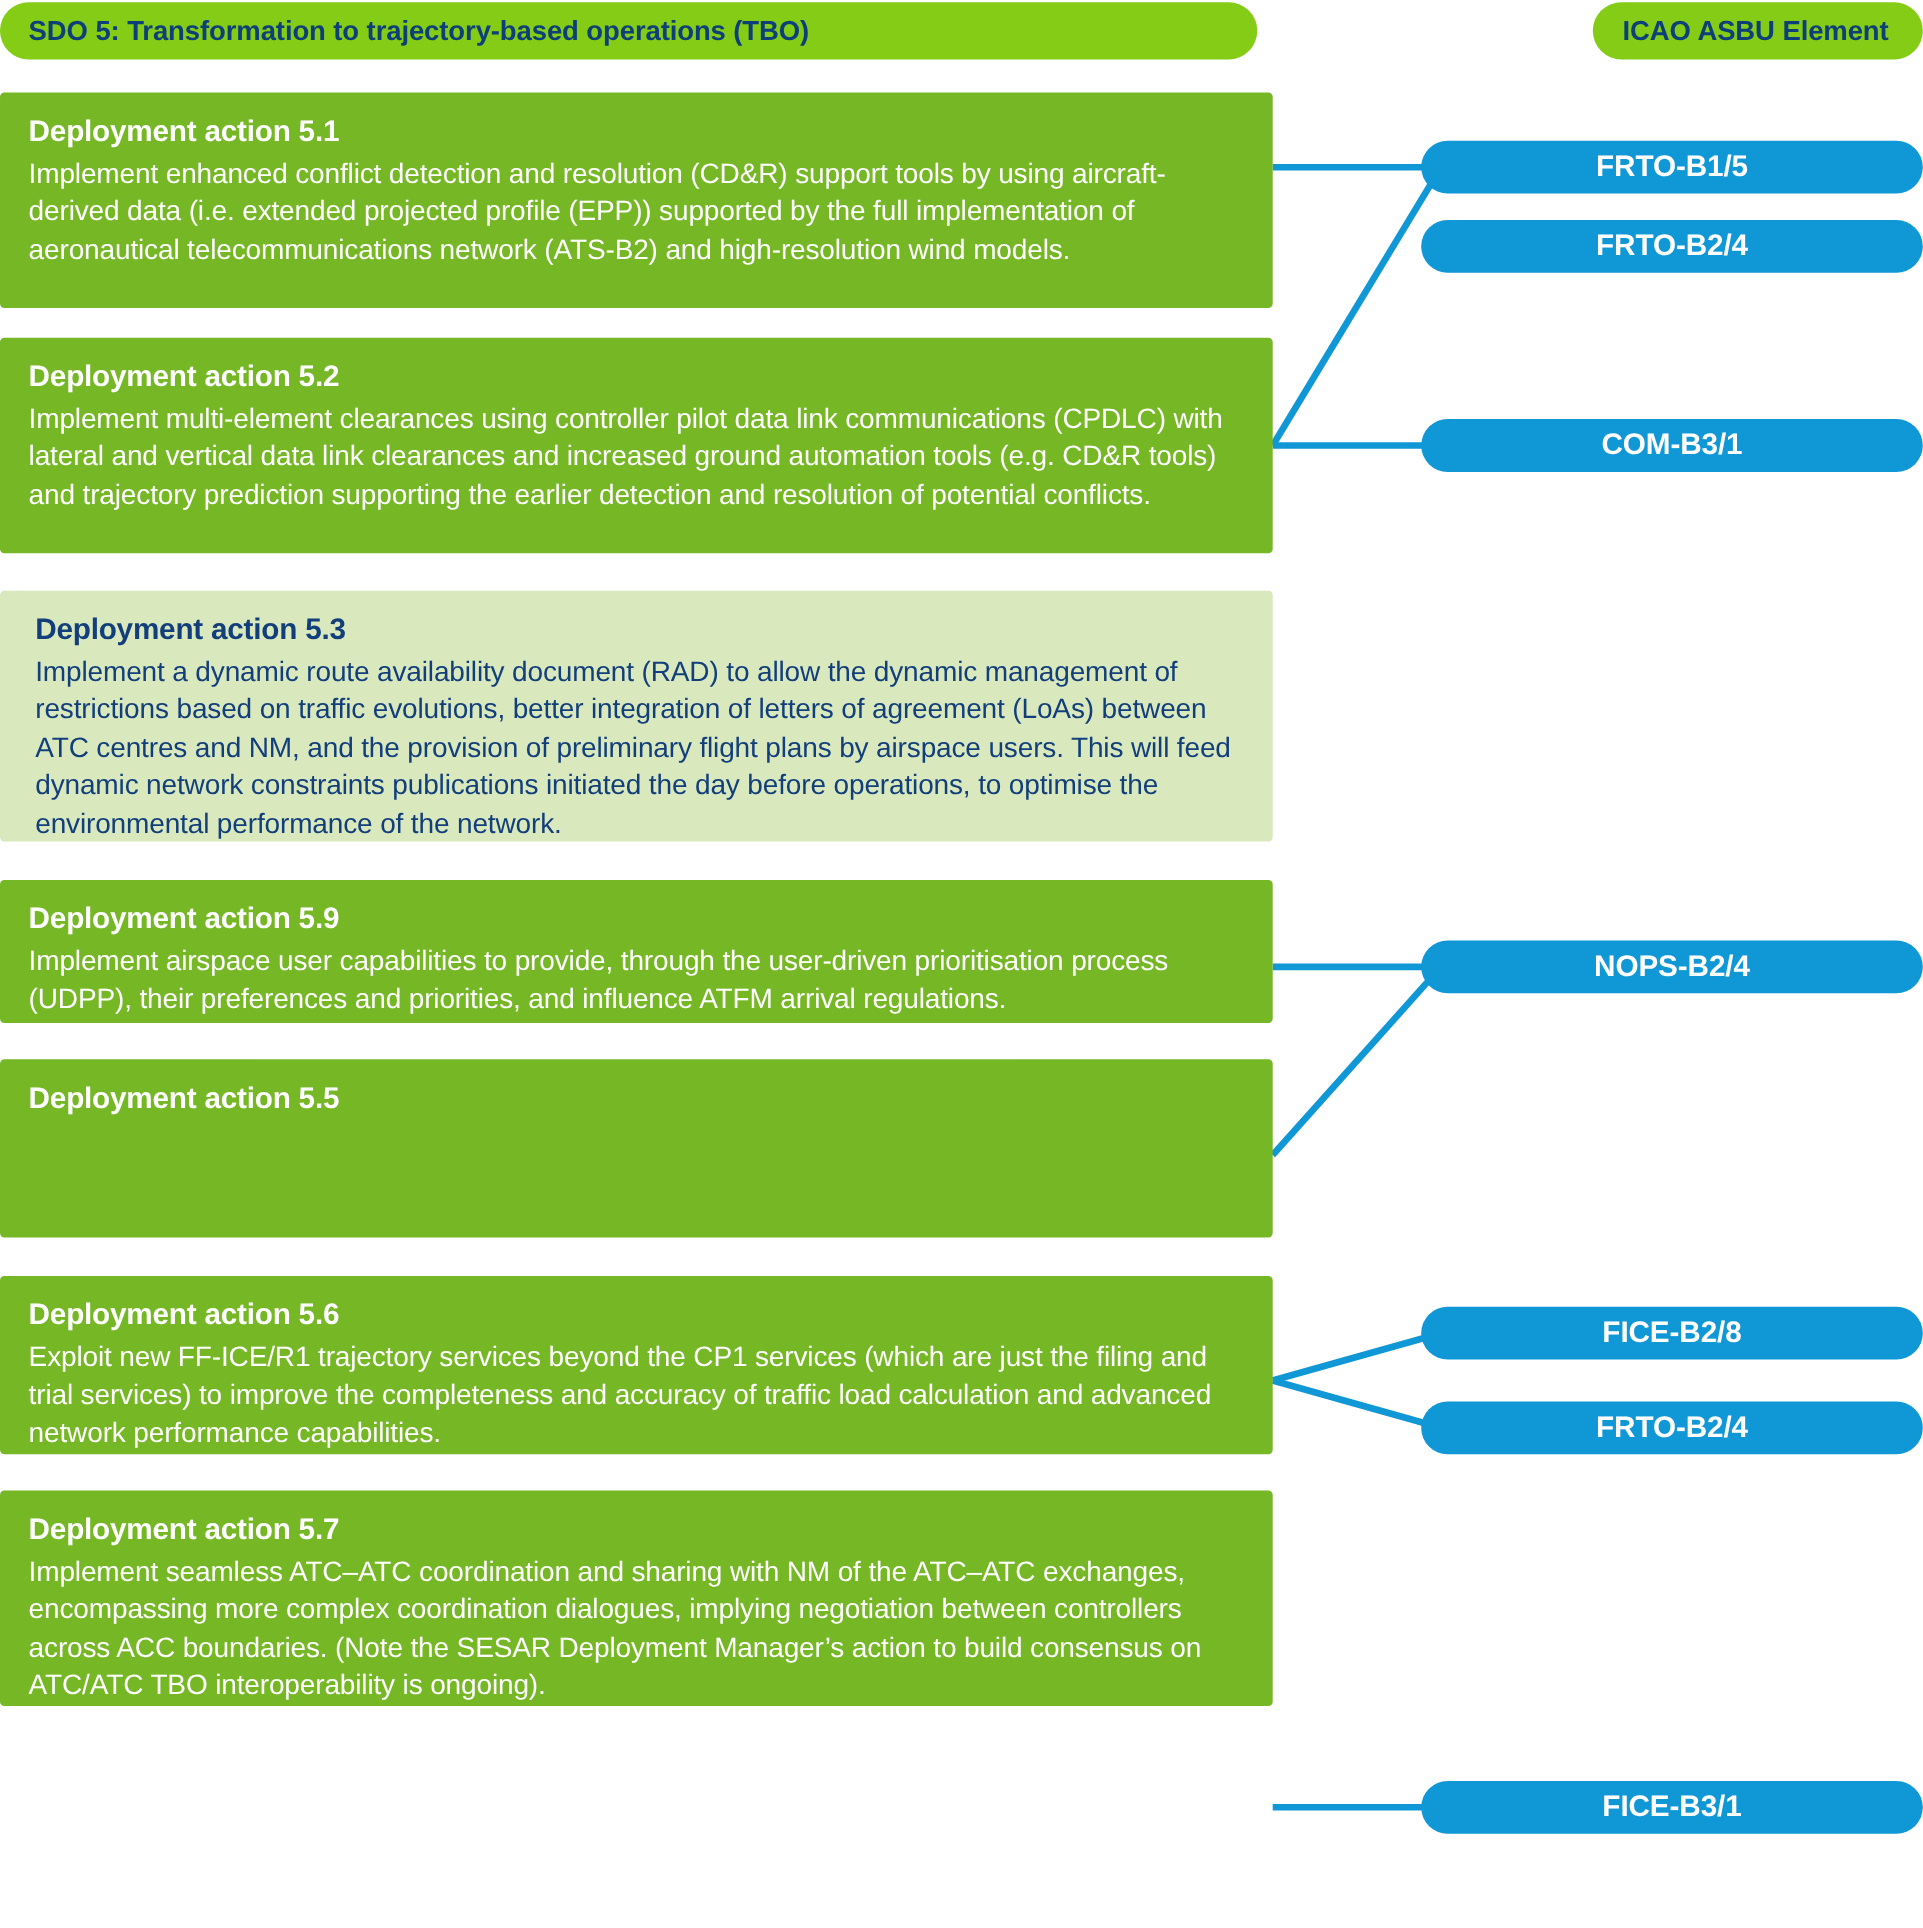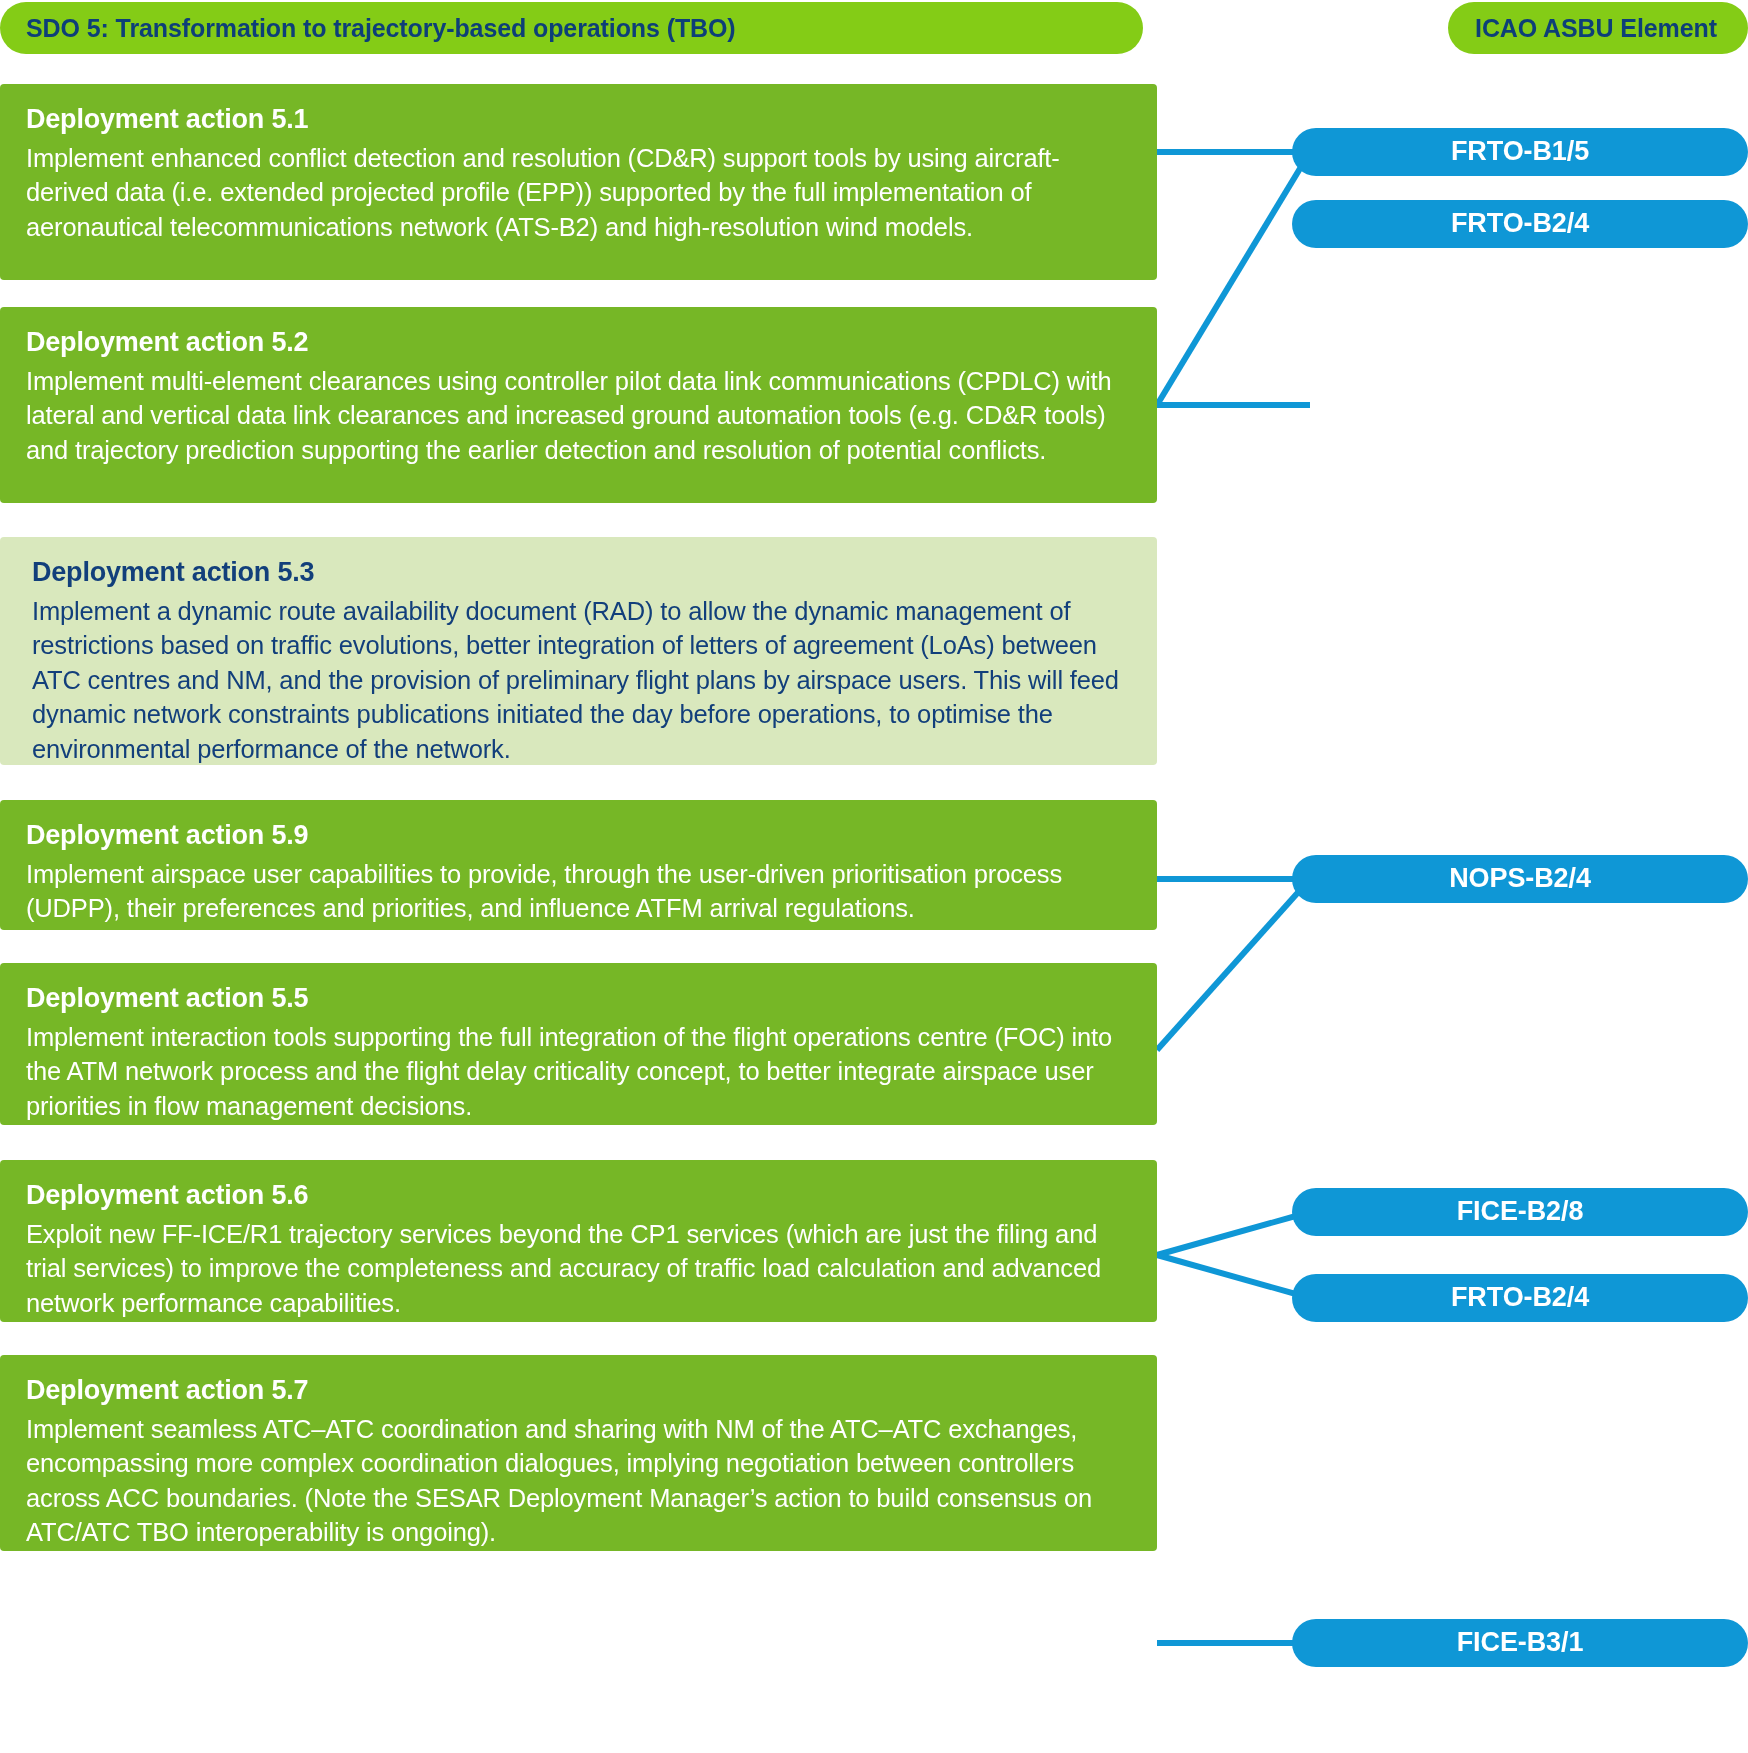--- a/index.html
+++ b/index.html
@@ -149,39 +149,41 @@
     <p class="action-body">Implement a dynamic route availability document (RAD) to allow the dynamic management of restrictions based on traffic evolutions, better integration of letters of agreement (LoAs) between ATC centres and NM, and the provision of preliminary flight plans by airspace users. This will feed dynamic network constraints publications initiated the day before operations, to optimise the environmental performance of the network.</p>
   </div>
 
   <div class="action-box green" style="top:800px; height:130px;">
     <p class="action-title">Deployment action 5.9</p>
     <p class="action-body">Implement airspace user capabilities to provide, through the user-driven prioritisation process (UDPP), their preferences and priorities, and influence ATFM arrival regulations.</p>
   </div>
 
   <div class="action-box green" style="top:963px; height:162px;">
     <p class="action-title">Deployment action 5.5</p>
-    <p class="action-body">Implement interaction tools supporting the full integration of the flight operations centre (FOC) into the ATM network process and the flight delay criticality concept, to better integrate airspace user priorities in flow management decisions.</p>
   </div>
 
   <div class="action-box green" style="top:1160px; height:162px;">
     <p class="action-title">Deployment action 5.6</p>
     <p class="action-body">Exploit new FF-ICE/R1 trajectory services beyond the CP1 services (which are just the filing and trial services) to improve the completeness and accuracy of traffic load calculation and advanced network performance capabilities.</p>
   </div>
 
   <div class="action-box green" style="top:1355px; height:196px;">
     <p class="action-title">Deployment action 5.7</p>
     <p class="action-body">Implement seamless ATC–ATC coordination and sharing with NM of the ATC–ATC exchanges, encompassing more complex coordination dialogues, implying negotiation between controllers across ACC boundaries. (Note the SESAR Deployment Manager’s action to build consensus on ATC/ATC TBO interoperability is ongoing).</p>
   </div>
 
   <div class="asbu-pill" style="left:1292px; top:128px; width:456px;">
     <span>FRTO-B1/5</span>
   </div>
   <div class="asbu-pill" style="left:1292px; top:200px; width:456px;">
     <span>FRTO-B2/4</span>
   </div>
+  <div class="asbu-pill" style="left:1292px; top:381px; width:456px;">
+    <span>COM-B3/1</span>
+  </div>
   <div class="asbu-pill" style="left:1292px; top:855px; width:456px;">
     <span>NOPS-B2/4</span>
   </div>
   <div class="asbu-pill" style="left:1292px; top:1188px; width:456px;">
     <span>FICE-B2/8</span>
   </div>
   <div class="asbu-pill" style="left:1292px; top:1274px; width:456px;">
     <span>FRTO-B2/4</span>
   </div>
   <div class="asbu-pill" style="left:1292px; top:1619px; width:456px;">

